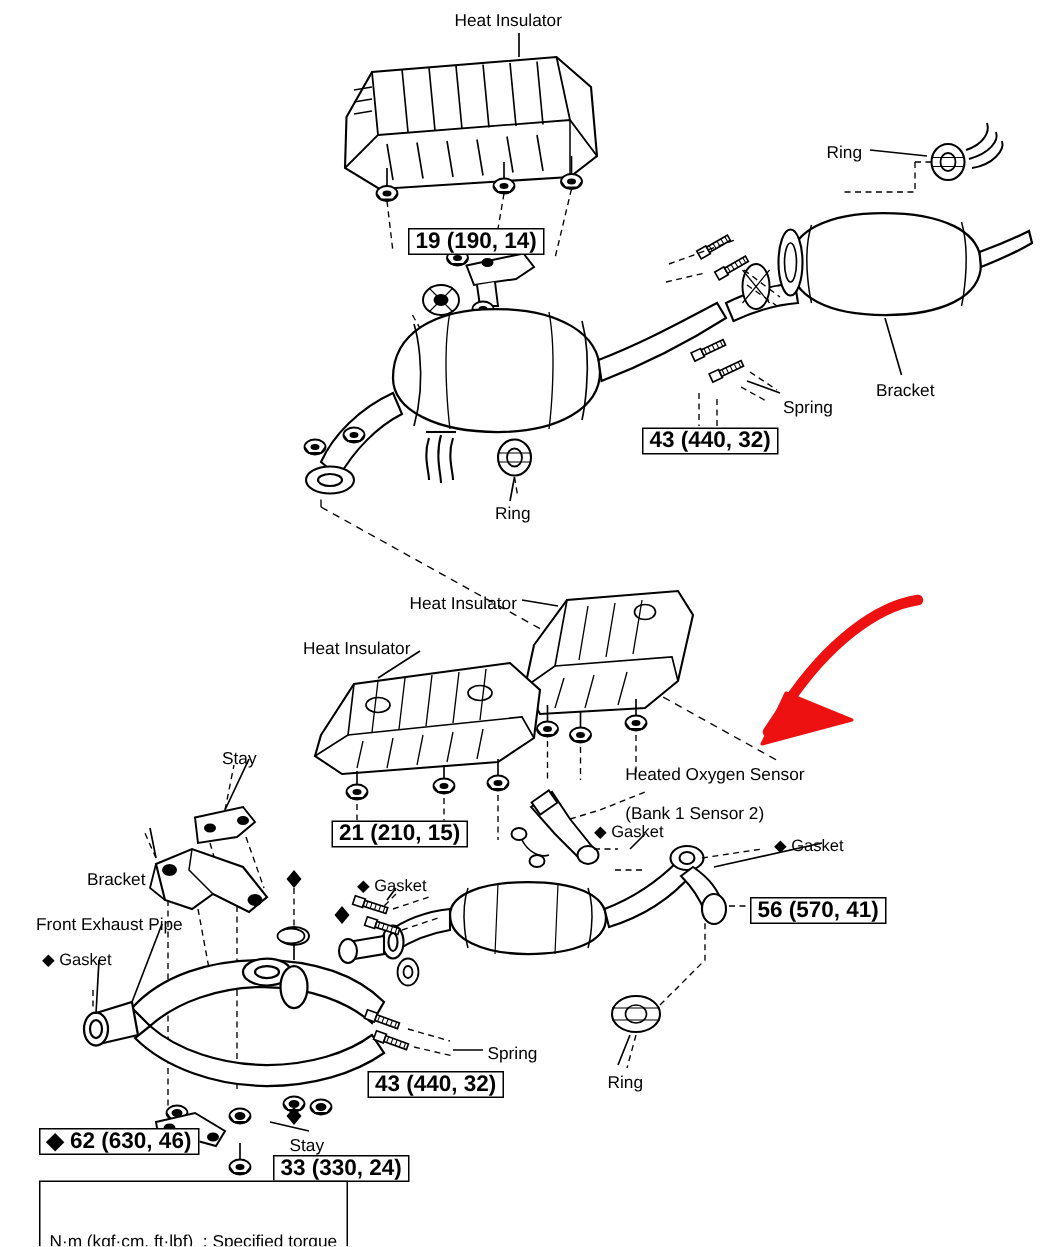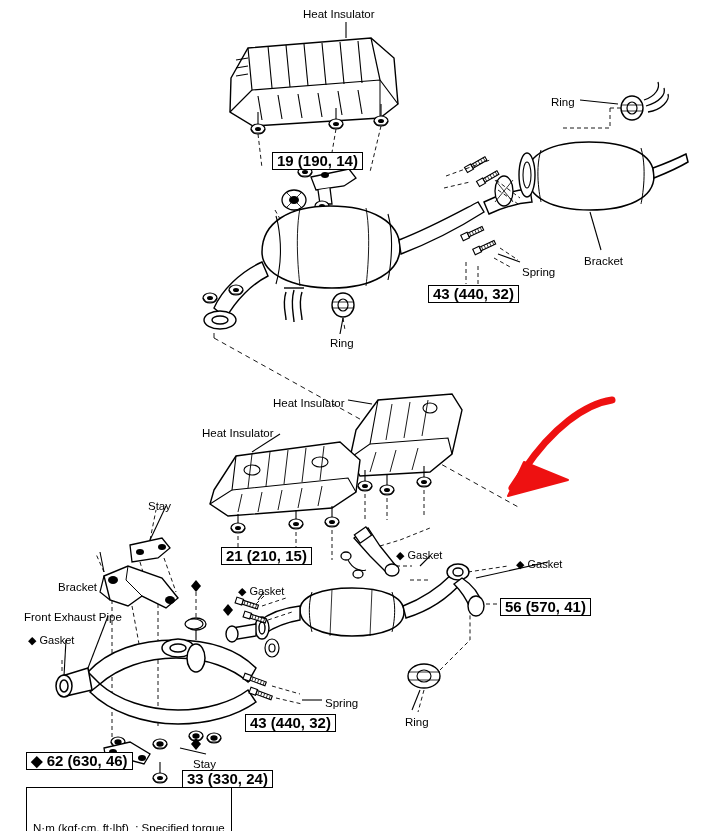--- a/index.html
+++ b/index.html
@@ -447,20 +447,24 @@
 
   <div class="lbl" style="left:273px; top:397px;">Heat Insulator</div>
   <div class="lbl" style="left:202px; top:427px;">Heat Insulator</div>
   <div class="lbl" style="left:148px; top:500px;">Stay</div>
   <div class="lbl" style="left:58px; top:544px;margin-top:37px;">Bracket</div>
   <div class="lbl" style="left:24px; top:611px;">Front Exhaust Pipe</div>
   <div class="lbl" style="left:325px; top:697px;">Spring</div>
   <div class="lbl" style="left:405px; top:716px;">Ring</div>
   <div class="lbl" style="left:193px; top:758px;">Stay</div>
 
+  <div class="lbl" style="left:404px; top:498px;">
+    <span>Heated Oxygen Sensor</span><br>
+    <span>(Bank 1 Sensor 2)</span>
+  </div>
 
   <div class="lbl diamond" style="left:396px; top:549px;">◆ Gasket</div>
   <div class="lbl diamond" style="left:516px; top:558px;">◆ Gasket</div>
   <div class="lbl diamond" style="left:238px; top:585px;">◆ Gasket</div>
   <div class="lbl diamond" style="left:28px; top:634px;">◆ Gasket</div>
 
   <div class="torque" style="left:272px; top:152px;">19 (190, 14)</div>
   <div class="torque" style="left:428px; top:285px;">43 (440, 32)</div>
   <div class="torque" style="left:221px; top:547px;">21 (210, 15)</div>
   <div class="torque" style="left:500px; top:598px;">56 (570, 41)</div>

